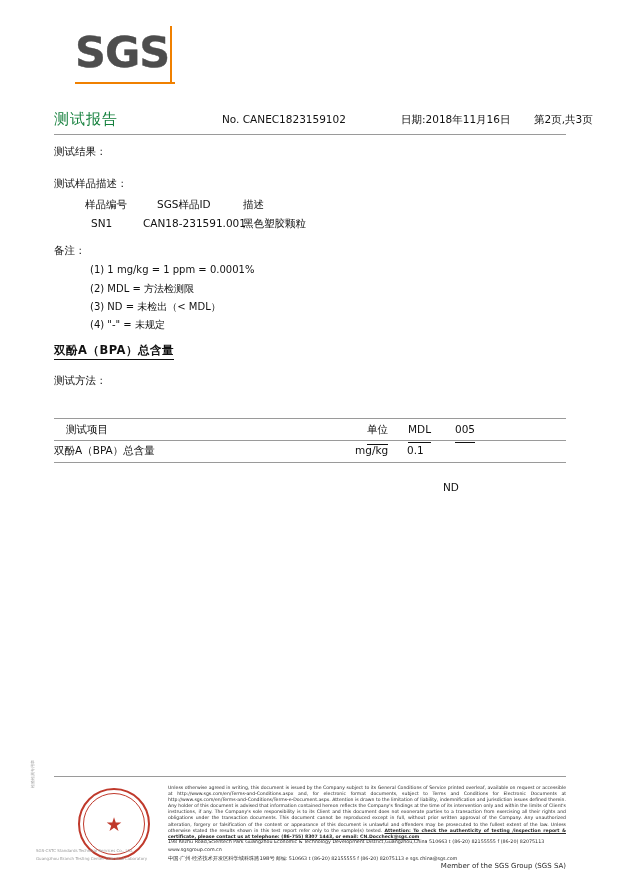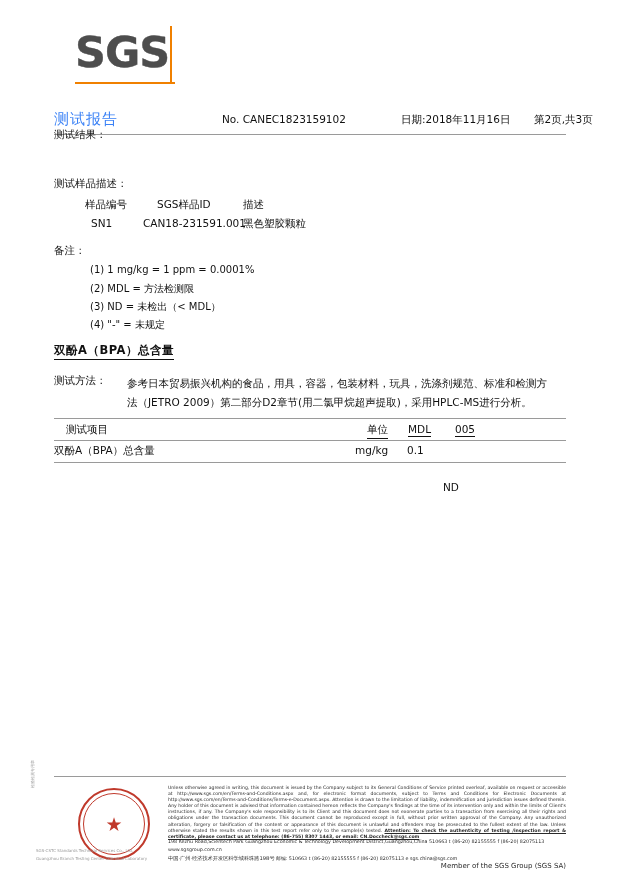--- a/index.html
+++ b/index.html
@@ -60,21 +60,21 @@
   .title-row {
     position: absolute;
     left: 54px;
     top: 110px;
     width: 512px;
     display: flex;
     align-items: baseline;
   }
   .doc-title {
     font-size: 15px;
-    color: #3b82f6;
+    color: #15803d;
     letter-spacing: 1px;
   }
   .title-meta {
     margin-left: auto;
     display: flex;
     align-items: baseline;
     font-size: 10.5px;
     color: #111;
   }
   .title-meta .meta-no {
@@ -105,21 +105,21 @@
     background: #9a9a9a;
   }
 
   
   .lbl {
     position: absolute;
     font-size: 10.5px;
     color: #111;
     white-space: nowrap;
   }
-  .results-label { left: 54px; top: 128px; }
+  .results-label { left: 54px; top: 145px; }
   .sample-desc-label { left: 54px; top: 177px; }
 
   .tbl-head {
     position: absolute;
     top: 198px;
     font-size: 10.5px;
     color: #111;
     white-space: nowrap;
   }
   .th-1 { left: 85px; }
@@ -183,21 +183,21 @@
     background: #9a9a9a;
   }
   .res-head {
     position: absolute;
     top: 423px;
     font-size: 10.5px;
     color: #111;
     white-space: nowrap;
     margin-left: 12px;
   }
-  .res-head.underline { border-bottom: 1px solid #111; padding-bottom: 1px; }
+  .res-head.underline { border-bottom: 1px solid #111; padding-bottom: 7px; }
   .rh-item { left: 54px; }
   .rh-unit { left: 355px; }
   .rh-mdl  { left: 396px; }
   .rh-col  { left: 443px; }
 
   .res-hr-mid {
     position: absolute;
     left: 54px;
     top: 440px;
     width: 512px;
@@ -365,21 +365,20 @@
 
   <div class="lbl notes-label">备注：</div>
   <div class="note-item n1">(1) 1 mg/kg = 1 ppm = 0.0001%</div>
   <div class="note-item n2">(2) MDL = 方法检测限</div>
   <div class="note-item n3">(3) ND = 未检出（&lt; MDL）</div>
   <div class="note-item n4">(4) "-" = 未规定</div>
 
   <div class="section-title">双酚A（BPA）总含量</div>
 
   <div class="lbl method-label">测试方法：</div>
-  <div class="method-text">参考日本贸易振兴机构的食品，用具，容器，包装材料，玩具，洗涤剂规范、标准和检测方法（JETRO 2009）第二部分D2章节(用二氯甲烷超声提取)，采用HPLC-MS进行分析。</div>
 
   <div class="res-hr-top"></div>
   <div class="res-head rh-item">测试项目</div>
   <div class="res-head rh-unit underline">单位</div>
   <div class="res-head rh-mdl underline">MDL</div>
   <div class="res-head rh-col underline">005</div>
   <div class="res-hr-mid"></div>
 
   <div class="res-row rr-item">双酚A（BPA）总含量</div>
   <div class="res-row rr-unit">mg/kg</div>

